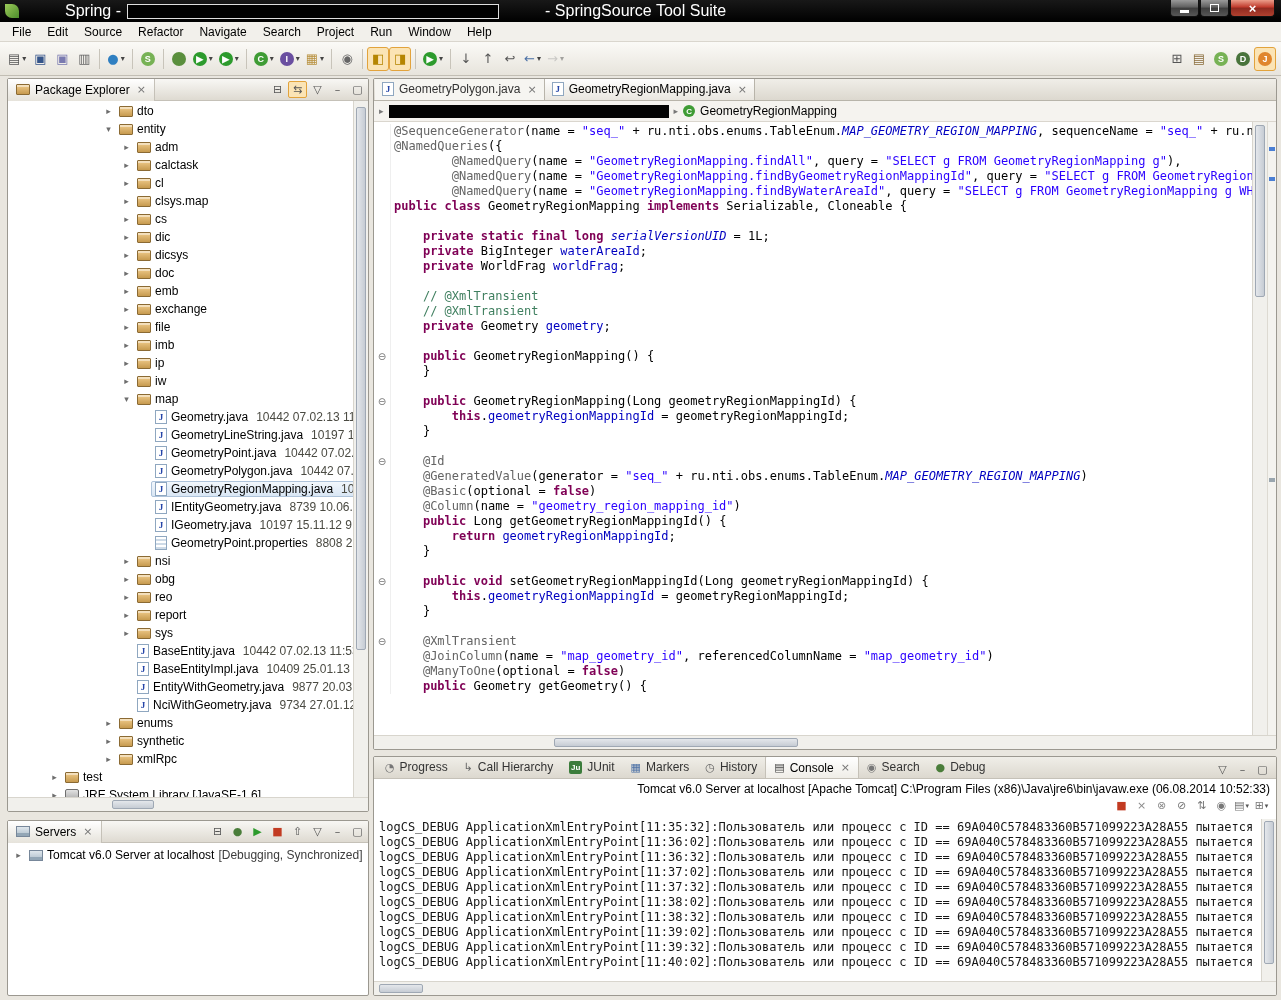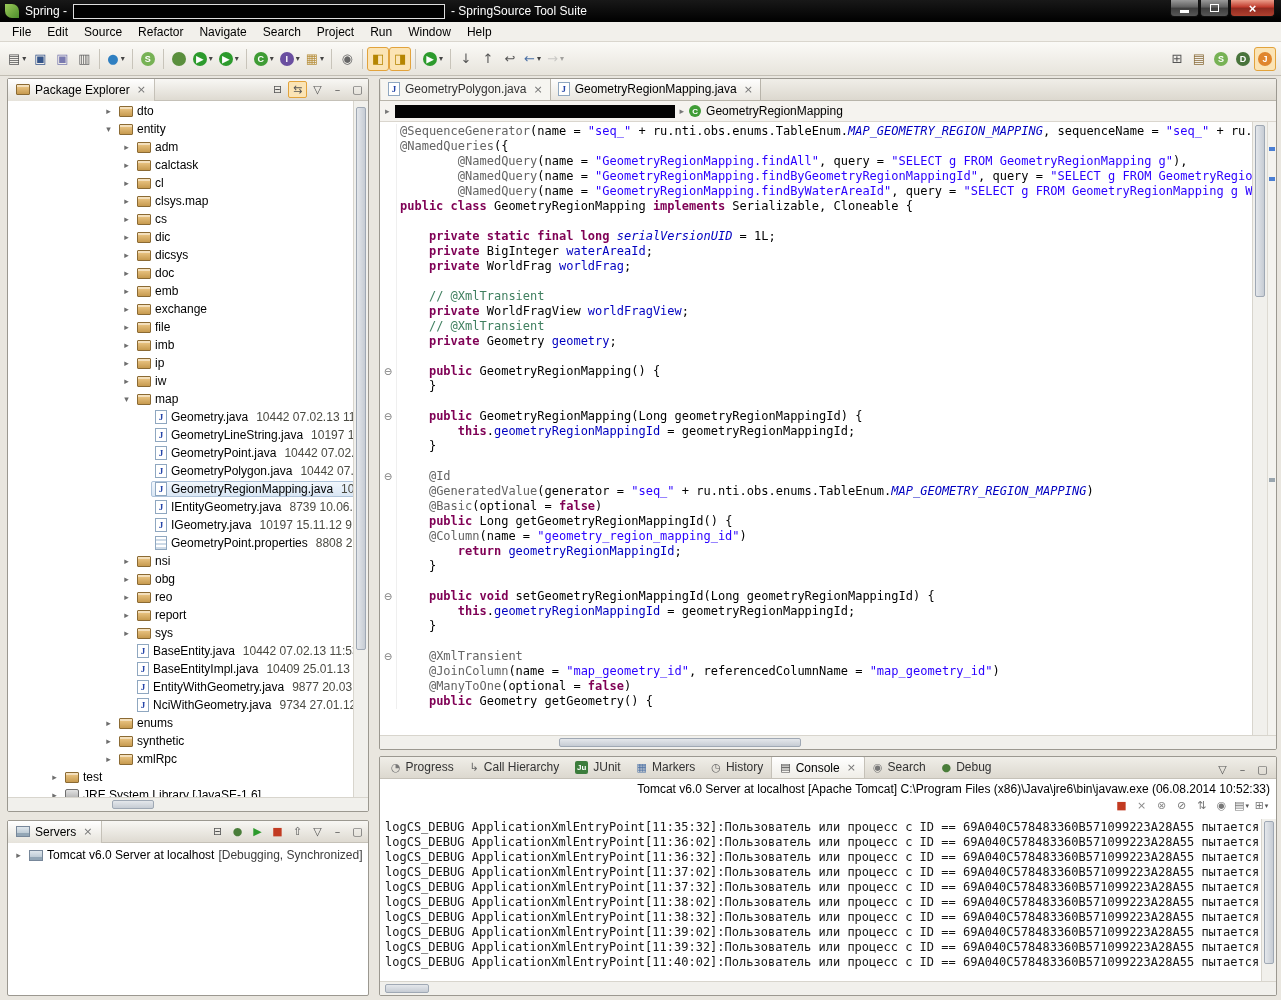--- a/index.html
+++ b/index.html
@@ -2,21 +2,21 @@
 <html><head>
 <meta charset="utf-8">
 <style>
   html,body{margin:0;padding:0;background:#555;}
   *{box-sizing:border-box;}
   .window{position:relative;width:1281px;height:1000px;background:#E9E6DF;font-family:"Liberation Sans",sans-serif;font-size:12px;color:#000;overflow:hidden;}
 
   
   .titlebar{position:absolute;top:0;left:0;right:0;height:22px;background:linear-gradient(#181818,#000);display:flex;align-items:center;padding-left:5px;color:#fff;}
   .app-icon{width:14px;height:14px;margin-right:6px;background:linear-gradient(135deg,#9CCB5A,#4C8C2B);border-radius:0 7px 0 7px;}
-  .title-text{font-size:12px;white-space:nowrap;}
+  .title-text{font-size:16px;white-space:nowrap;margin-left:40px;}
   .redact-title{display:inline-block;width:372px;height:15px;background:#000;border:1px solid #ddd;margin:0 6px;}
   .win-controls{position:absolute;top:0;right:6px;display:flex;gap:1px;}
   .win-btn{width:29px;height:17px;display:flex;align-items:center;justify-content:center;border:1px solid #111;border-top:none;border-radius:0 0 4px 4px;background:linear-gradient(#9a9a9a,#5f5f5f 45%,#3d3d3d 50%,#575757);color:#fff;}
   .win-btn.close{width:45px;background:linear-gradient(#eb9d8a,#c0392b 45%,#8f2a20 50%,#b0412f);font-size:13px;font-weight:bold;}
   .glyph-min{display:block;width:9px;height:3px;background:#fff;margin-top:7px;}
   .glyph-max{display:block;width:9px;height:8px;border:1px solid #fff;background:transparent;}
 
   
   .menubar{position:absolute;top:22px;left:0;right:0;height:20px;background:#F2F0EB;border-bottom:1px solid #DAD6CE;display:flex;align-items:center;padding-left:4px;}
   .menu-item{padding:2px 8px;cursor:default;}
@@ -24,21 +24,21 @@
   .tb-btn{height:24px;min-width:22px;display:flex;align-items:center;justify-content:center;padding:0 2px;border:1px solid transparent;border-radius:3px;}
   .tb-btn.tb-active{background:#FBE4B5;border-color:#E2A33C;}
   .tb-btn.tb-disabled{opacity:.45;}
   .tb-glyph{font-family:"DejaVu Sans",sans-serif;font-size:13px;line-height:1;}
   .tb-badge{width:14px;height:14px;border-radius:50%;color:#fff;font:bold 9px "Liberation Sans",sans-serif;display:flex;align-items:center;justify-content:center;}
   .tb-dd{font-family:"DejaVu Sans",sans-serif;font-size:8px;color:#444;margin-left:2px;}
   .tb-sep{width:1px;height:20px;background:#C8C4BA;margin:0 4px;}
   .tb-spacer{flex:1;}
 
   
-  .main{position:absolute;top:76px;left:0;right:0;bottom:0;display:flex;padding:2px 4px 4px 7px;gap:10px;}
+  .main{position:absolute;top:76px;left:0;right:0;bottom:0;display:flex;padding:2px 4px 4px 7px;gap:4px;}
   .left-col{width:362px;display:flex;flex-direction:column;gap:8px;}
   .right-col{flex:1;display:flex;flex-direction:column;gap:6px;min-width:0;}
   .panel{border:1px solid #9B9890;border-radius:2px;background:#fff;display:flex;flex-direction:column;overflow:hidden;}
 
   
   .phead{height:22px;background:linear-gradient(#F8F7F4,#DEDAD1);border-bottom:1px solid #C5C1B8;display:flex;align-items:center;flex:none;}
   .view-tab{height:22px;display:flex;align-items:center;gap:5px;padding:0 8px;background:linear-gradient(#FFFFFF,#E6E3DB);border-right:1px solid #C5C1B8;font-size:12px;}
   .tab-close{font-family:"DejaVu Sans",sans-serif;color:#777;font-size:11px;margin-left:2px;}
   .phead-spacer{flex:1;}
   .hd-btn{width:19px;height:17px;display:flex;align-items:center;justify-content:center;border:1px solid transparent;border-radius:2px;margin-right:1px;}
@@ -653,36 +653,35 @@
               <div class="cl"><span class="fold-gutter"></span><span class="ct"><span class="tk-p">        </span><span class="tk-a">@NamedQuery</span><span class="tk-p">(name = </span><span class="tk-s">"GeometryRegionMapping.findAll"</span><span class="tk-p">, query = </span><span class="tk-s">"SELECT g FROM GeometryRegionMapping g"</span><span class="tk-p">),</span></span></div>
               <div class="cl"><span class="fold-gutter"></span><span class="ct"><span class="tk-p">        </span><span class="tk-a">@NamedQuery</span><span class="tk-p">(name = </span><span class="tk-s">"GeometryRegionMapping.findByGeometryRegionMappingId"</span><span class="tk-p">, query = </span><span class="tk-s">"SELECT g FROM GeometryRegion</span></span></div>
               <div class="cl"><span class="fold-gutter"></span><span class="ct"><span class="tk-p">        </span><span class="tk-a">@NamedQuery</span><span class="tk-p">(name = </span><span class="tk-s">"GeometryRegionMapping.findByWaterAreaId"</span><span class="tk-p">, query = </span><span class="tk-s">"SELECT g FROM GeometryRegionMapping g WH</span></span></div>
               <div class="cl"><span class="fold-gutter"></span><span class="ct"><span class="tk-k">public</span><span class="tk-p"> </span><span class="tk-k">class</span><span class="tk-p"> GeometryRegionMapping </span><span class="tk-k">implements</span><span class="tk-p"> Serializable, Cloneable {</span></span></div>
               <div class="cl"><span class="fold-gutter"></span><span class="ct"></span></div>
               <div class="cl"><span class="fold-gutter"></span><span class="ct"><span class="tk-p">    </span><span class="tk-k">private static final long</span><span class="tk-p"> </span><span class="tk-sf">serialVersionUID</span><span class="tk-p"> = 1L;</span></span></div>
               <div class="cl"><span class="fold-gutter"></span><span class="ct"><span class="tk-p">    </span><span class="tk-k">private</span><span class="tk-p"> BigInteger </span><span class="tk-f">waterAreaId</span><span class="tk-p">;</span></span></div>
               <div class="cl"><span class="fold-gutter"></span><span class="ct"><span class="tk-p">    </span><span class="tk-k">private</span><span class="tk-p"> WorldFrag </span><span class="tk-f">worldFrag</span><span class="tk-p">;</span></span></div>
               <div class="cl"><span class="fold-gutter"></span><span class="ct"></span></div>
               <div class="cl"><span class="fold-gutter"></span><span class="ct"><span class="tk-p">    </span><span class="tk-c">// @XmlTransient</span></span></div>
-              <div class="cl"><span class="fold-gutter"></span><span class="ct"><span class="tk-p">    </span><span class="tk-k">private</span><span class="tk-p"> WorldFragView </span><span class="tk-f">worldFragView</span><span class="tk-p">;</span></span></div>
               <div class="cl"><span class="fold-gutter"></span><span class="ct"><span class="tk-p">    </span><span class="tk-c">// @XmlTransient</span></span></div>
               <div class="cl"><span class="fold-gutter"></span><span class="ct"><span class="tk-p">    </span><span class="tk-k">private</span><span class="tk-p"> Geometry </span><span class="tk-f">geometry</span><span class="tk-p">;</span></span></div>
               <div class="cl"><span class="fold-gutter"></span><span class="ct"></span></div>
               <div class="cl"><span class="fold-gutter">⊖</span><span class="ct"><span class="tk-p">    </span><span class="tk-k">public</span><span class="tk-p"> GeometryRegionMapping() {</span></span></div>
               <div class="cl"><span class="fold-gutter"></span><span class="ct"><span class="tk-p">    }</span></span></div>
               <div class="cl"><span class="fold-gutter"></span><span class="ct"></span></div>
               <div class="cl"><span class="fold-gutter">⊖</span><span class="ct"><span class="tk-p">    </span><span class="tk-k">public</span><span class="tk-p"> GeometryRegionMapping(Long geometryRegionMappingId) {</span></span></div>
               <div class="cl"><span class="fold-gutter"></span><span class="ct"><span class="tk-p">        </span><span class="tk-k">this</span><span class="tk-p">.</span><span class="tk-f">geometryRegionMappingId</span><span class="tk-p"> = geometryRegionMappingId;</span></span></div>
               <div class="cl"><span class="fold-gutter"></span><span class="ct"><span class="tk-p">    }</span></span></div>
               <div class="cl"><span class="fold-gutter"></span><span class="ct"></span></div>
               <div class="cl"><span class="fold-gutter">⊖</span><span class="ct"><span class="tk-p">    </span><span class="tk-a">@Id</span></span></div>
               <div class="cl"><span class="fold-gutter"></span><span class="ct"><span class="tk-p">    </span><span class="tk-a">@GeneratedValue</span><span class="tk-p">(generator = </span><span class="tk-s">"seq_"</span><span class="tk-p"> + ru.nti.obs.enums.TableEnum.</span><span class="tk-sf">MAP_GEOMETRY_REGION_MAPPING</span><span class="tk-p">)</span></span></div>
               <div class="cl"><span class="fold-gutter"></span><span class="ct"><span class="tk-p">    </span><span class="tk-a">@Basic</span><span class="tk-p">(optional = </span><span class="tk-k">false</span><span class="tk-p">)</span></span></div>
+              <div class="cl"><span class="fold-gutter"></span><span class="ct"><span class="tk-p">    </span><span class="tk-a">@Column</span><span class="tk-p">(name = </span><span class="tk-s">"geometry_region_mapping_id"</span><span class="tk-p">)</span></span></div>
               <div class="cl"><span class="fold-gutter"></span><span class="ct"><span class="tk-p">    </span><span class="tk-k">public</span><span class="tk-p"> Long getGeometryRegionMappingId() {</span></span></div>
-              <div class="cl"><span class="fold-gutter"></span><span class="ct"><span class="tk-p">    </span><span class="tk-a">@Column</span><span class="tk-p">(name = </span><span class="tk-s">"geometry_region_mapping_id"</span><span class="tk-p">)</span></span></div>
               <div class="cl"><span class="fold-gutter"></span><span class="ct"><span class="tk-p">        </span><span class="tk-k">return</span><span class="tk-p"> </span><span class="tk-f">geometryRegionMappingId</span><span class="tk-p">;</span></span></div>
               <div class="cl"><span class="fold-gutter"></span><span class="ct"><span class="tk-p">    }</span></span></div>
               <div class="cl"><span class="fold-gutter"></span><span class="ct"></span></div>
               <div class="cl"><span class="fold-gutter">⊖</span><span class="ct"><span class="tk-p">    </span><span class="tk-k">public void</span><span class="tk-p"> setGeometryRegionMappingId(Long geometryRegionMappingId) {</span></span></div>
               <div class="cl"><span class="fold-gutter"></span><span class="ct"><span class="tk-p">        </span><span class="tk-k">this</span><span class="tk-p">.</span><span class="tk-f">geometryRegionMappingId</span><span class="tk-p"> = geometryRegionMappingId;</span></span></div>
               <div class="cl"><span class="fold-gutter"></span><span class="ct"><span class="tk-p">    }</span></span></div>
               <div class="cl"><span class="fold-gutter"></span><span class="ct"></span></div>
               <div class="cl"><span class="fold-gutter">⊖</span><span class="ct"><span class="tk-p">    </span><span class="tk-a">@XmlTransient</span></span></div>
               <div class="cl"><span class="fold-gutter"></span><span class="ct"><span class="tk-p">    </span><span class="tk-a">@JoinColumn</span><span class="tk-p">(name = </span><span class="tk-s">"map_geometry_id"</span><span class="tk-p">, referencedColumnName = </span><span class="tk-s">"map_geometry_id"</span><span class="tk-p">)</span></span></div>
               <div class="cl"><span class="fold-gutter"></span><span class="ct"><span class="tk-p">    </span><span class="tk-a">@ManyToOne</span><span class="tk-p">(optional = </span><span class="tk-k">false</span><span class="tk-p">)</span></span></div>

